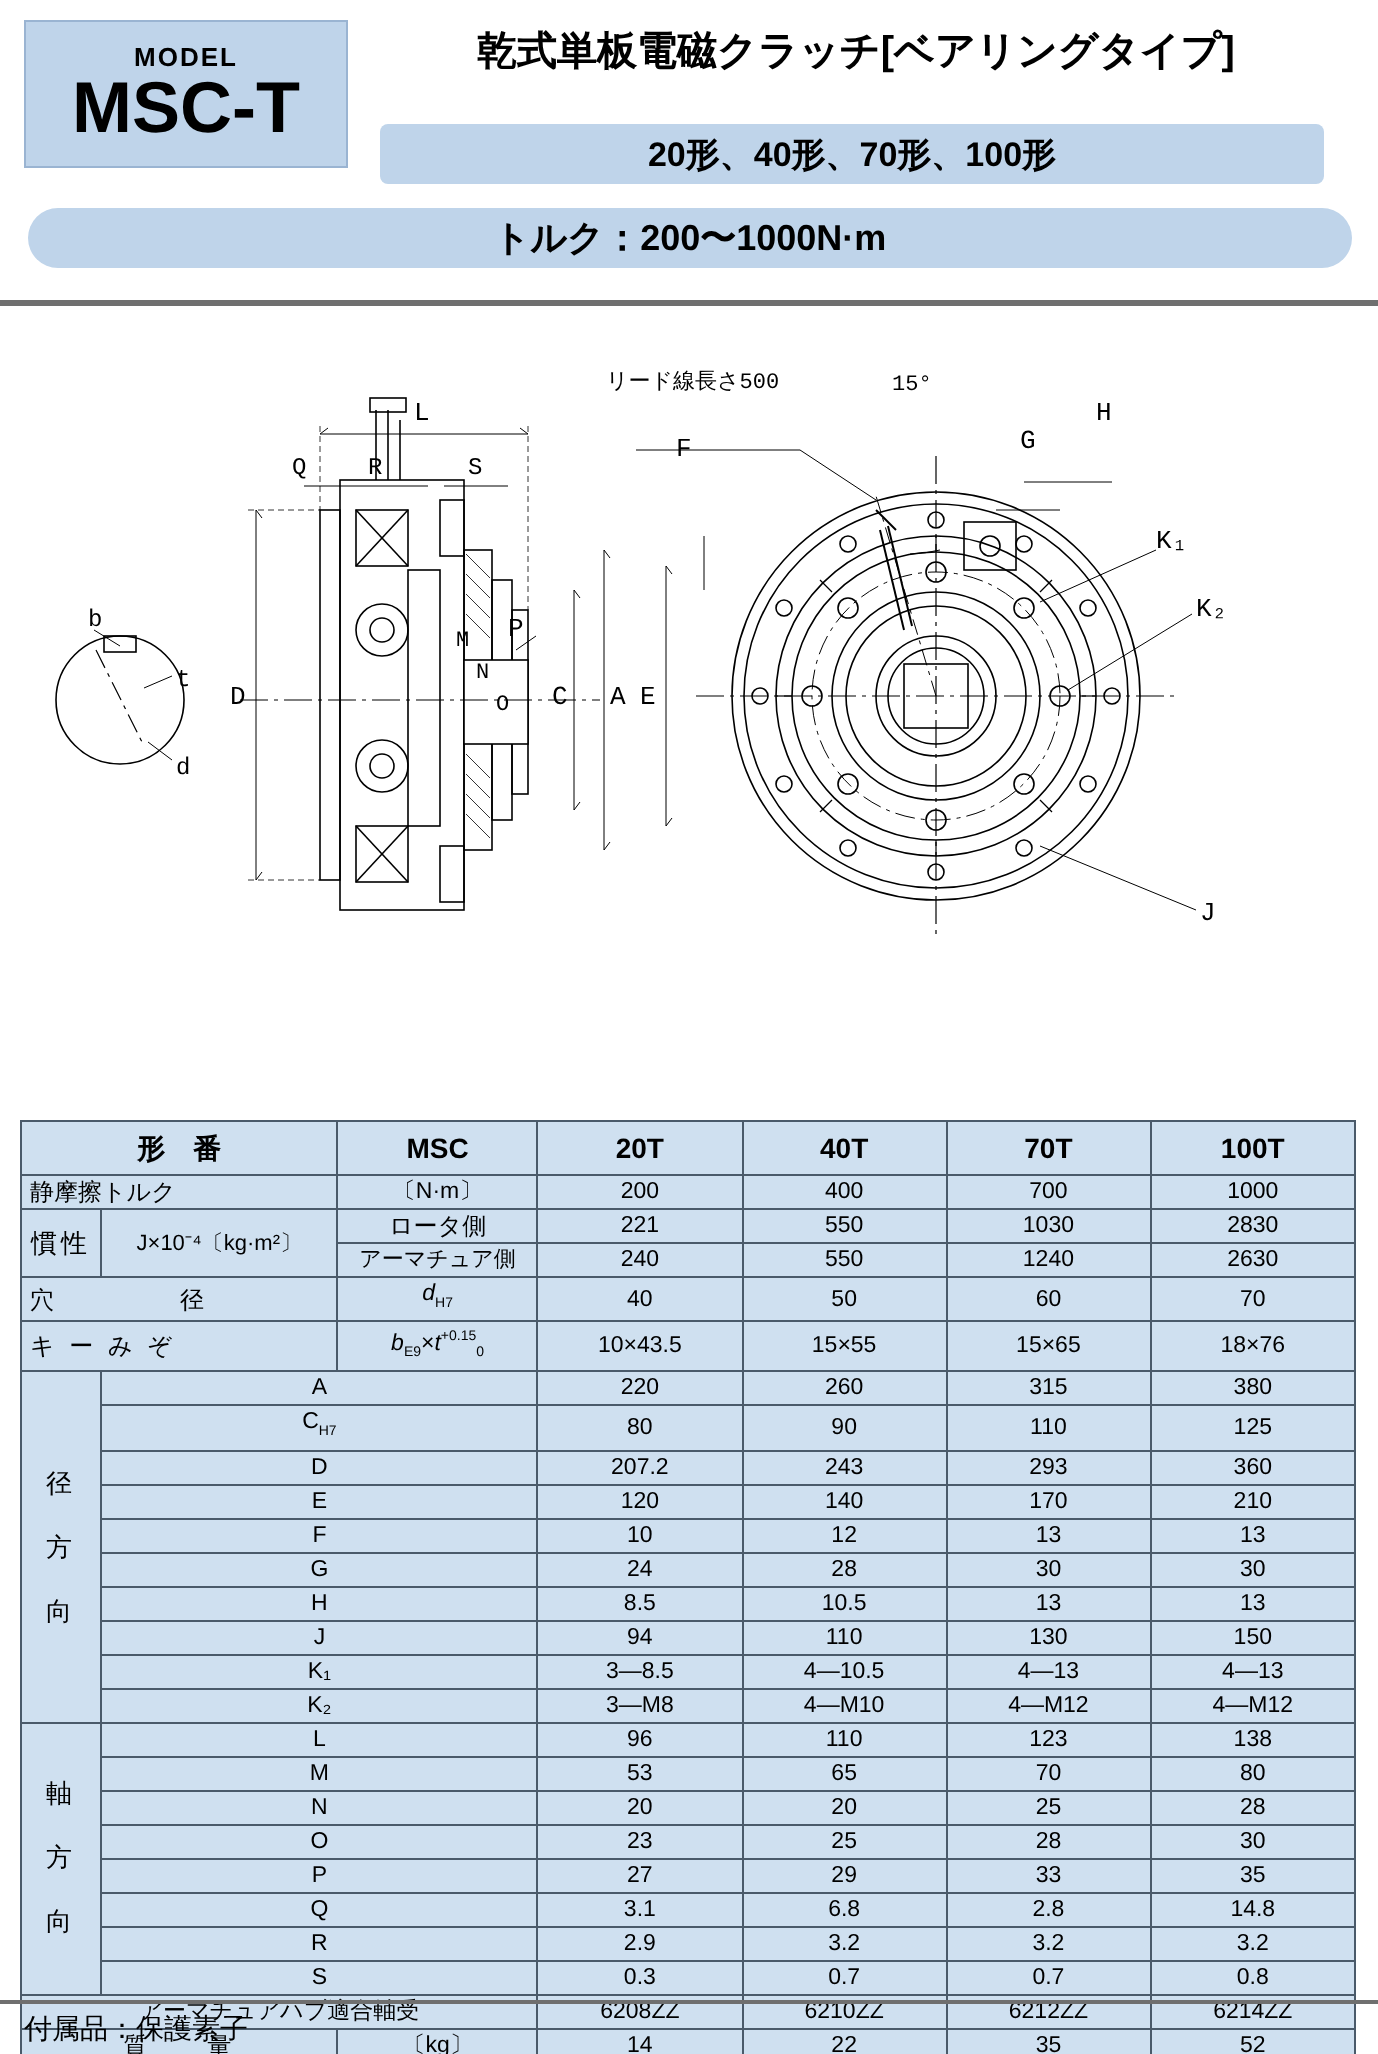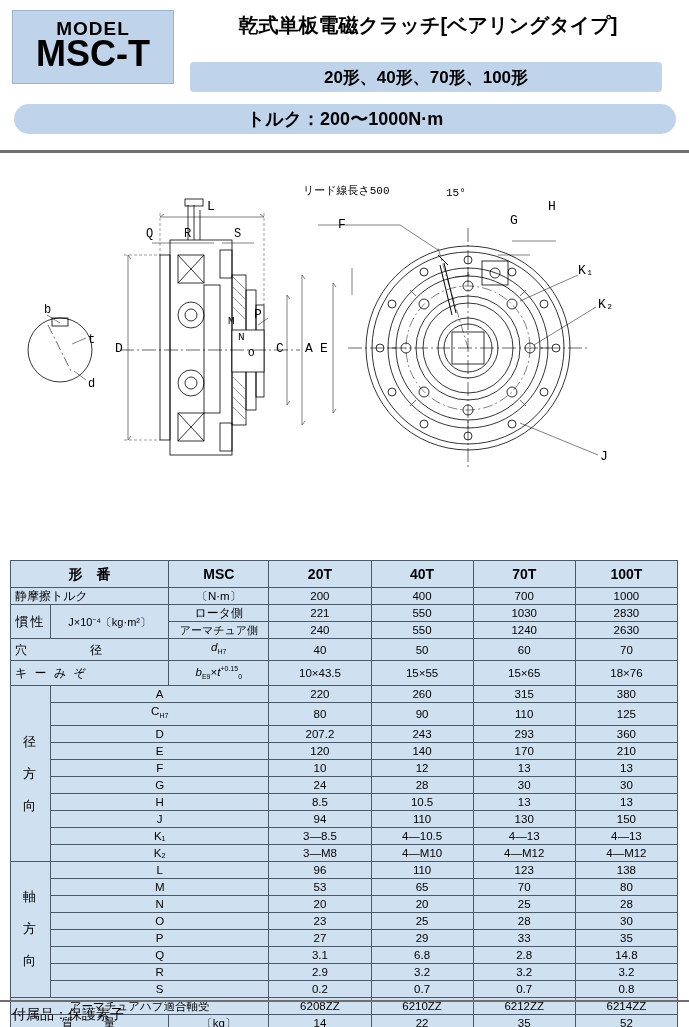--- a/index.html
+++ b/index.html
@@ -15,21 +15,21 @@
     position:relative;
     width:689px;height:155px;
     background:#ffffff;
   }
   .model-box{
     position:absolute;left:12px;top:10px;width:160px;height:72px;
     background:#bfd4ea;border:1px solid #9ab4d2;
     display:flex;flex-direction:column;align-items:center;justify-content:center;
   }
   .model-label{
-    font-size:19px;font-weight:bold;color:#000;letter-spacing:1px;line-height:13px;
+    font-size:13px;font-weight:bold;color:#000;letter-spacing:1px;line-height:13px;
     margin-bottom:1px;
   }
   .model-name{
     font-size:36px;font-weight:bold;color:#000;line-height:36px;letter-spacing:0px;
   }
   .title-bar1{
     position:absolute;left:178px;top:12px;width:500px;
     text-align:center;font-size:20px;font-weight:bold;color:#000;
   }
   .title-bar2{
@@ -472,21 +472,21 @@
     </tr>
     <tr>
       <td colspan="2">R</td>
       <td>2.9</td>
       <td>3.2</td>
       <td>3.2</td>
       <td>3.2</td>
     </tr>
     <tr>
       <td colspan="2">S</td>
-      <td>0.2</td>
+      <td>0.3</td>
       <td>0.7</td>
       <td>0.7</td>
       <td>0.8</td>
     </tr>
 
     <tr>
       <td colspan="3" style="font-size:11.5px">アーマチュアハブ適合軸受</td>
       <td>6208ZZ</td>
       <td>6210ZZ</td>
       <td>6212ZZ</td>

